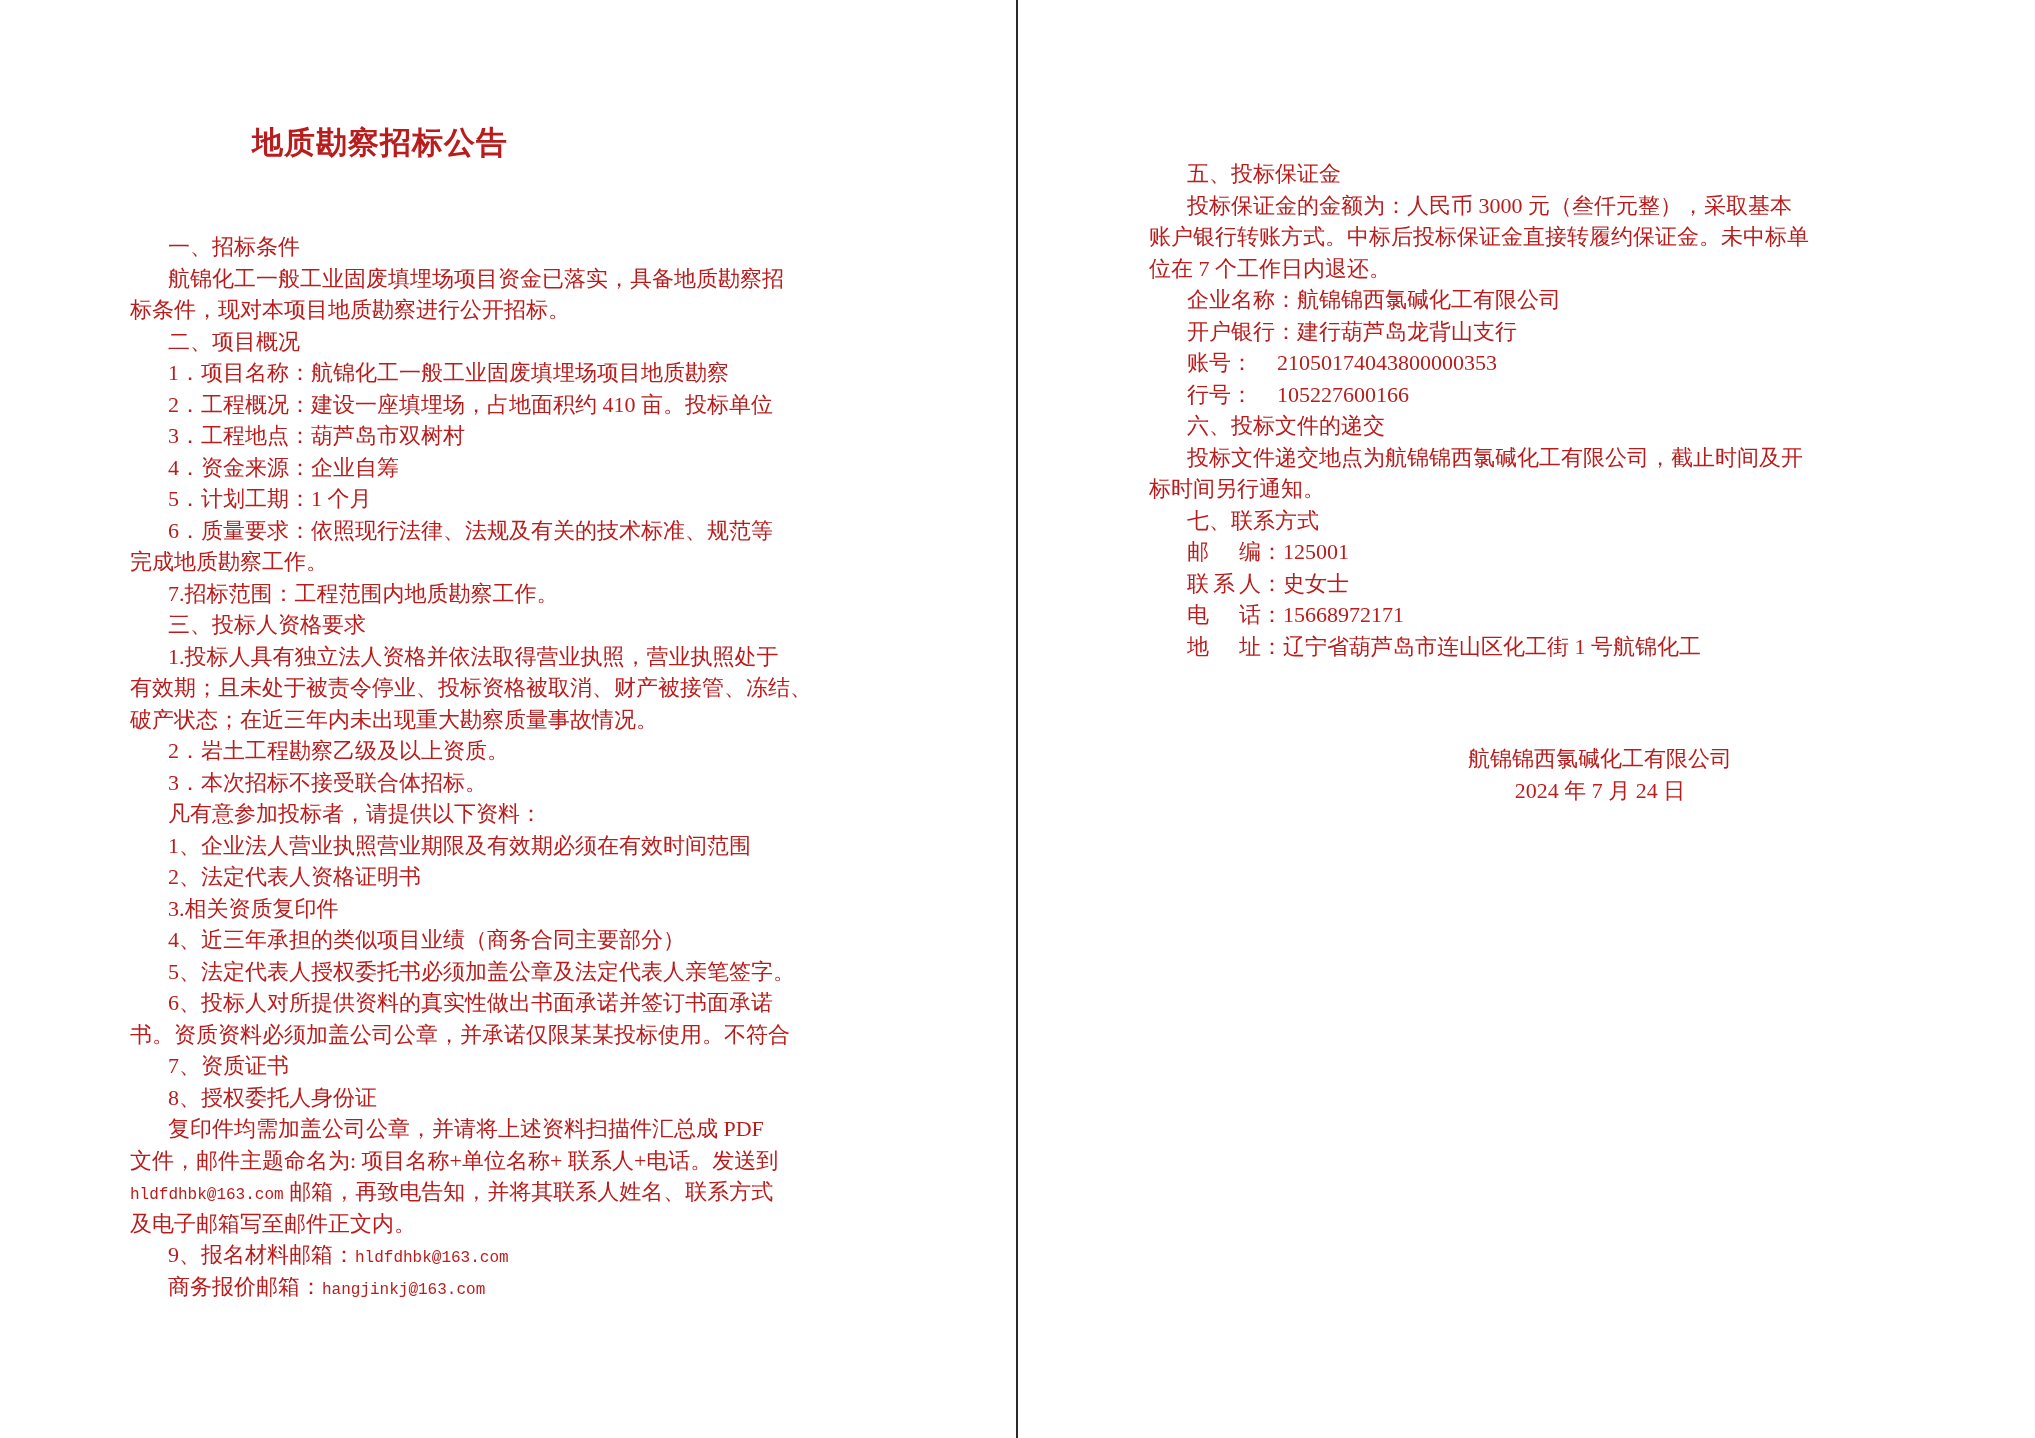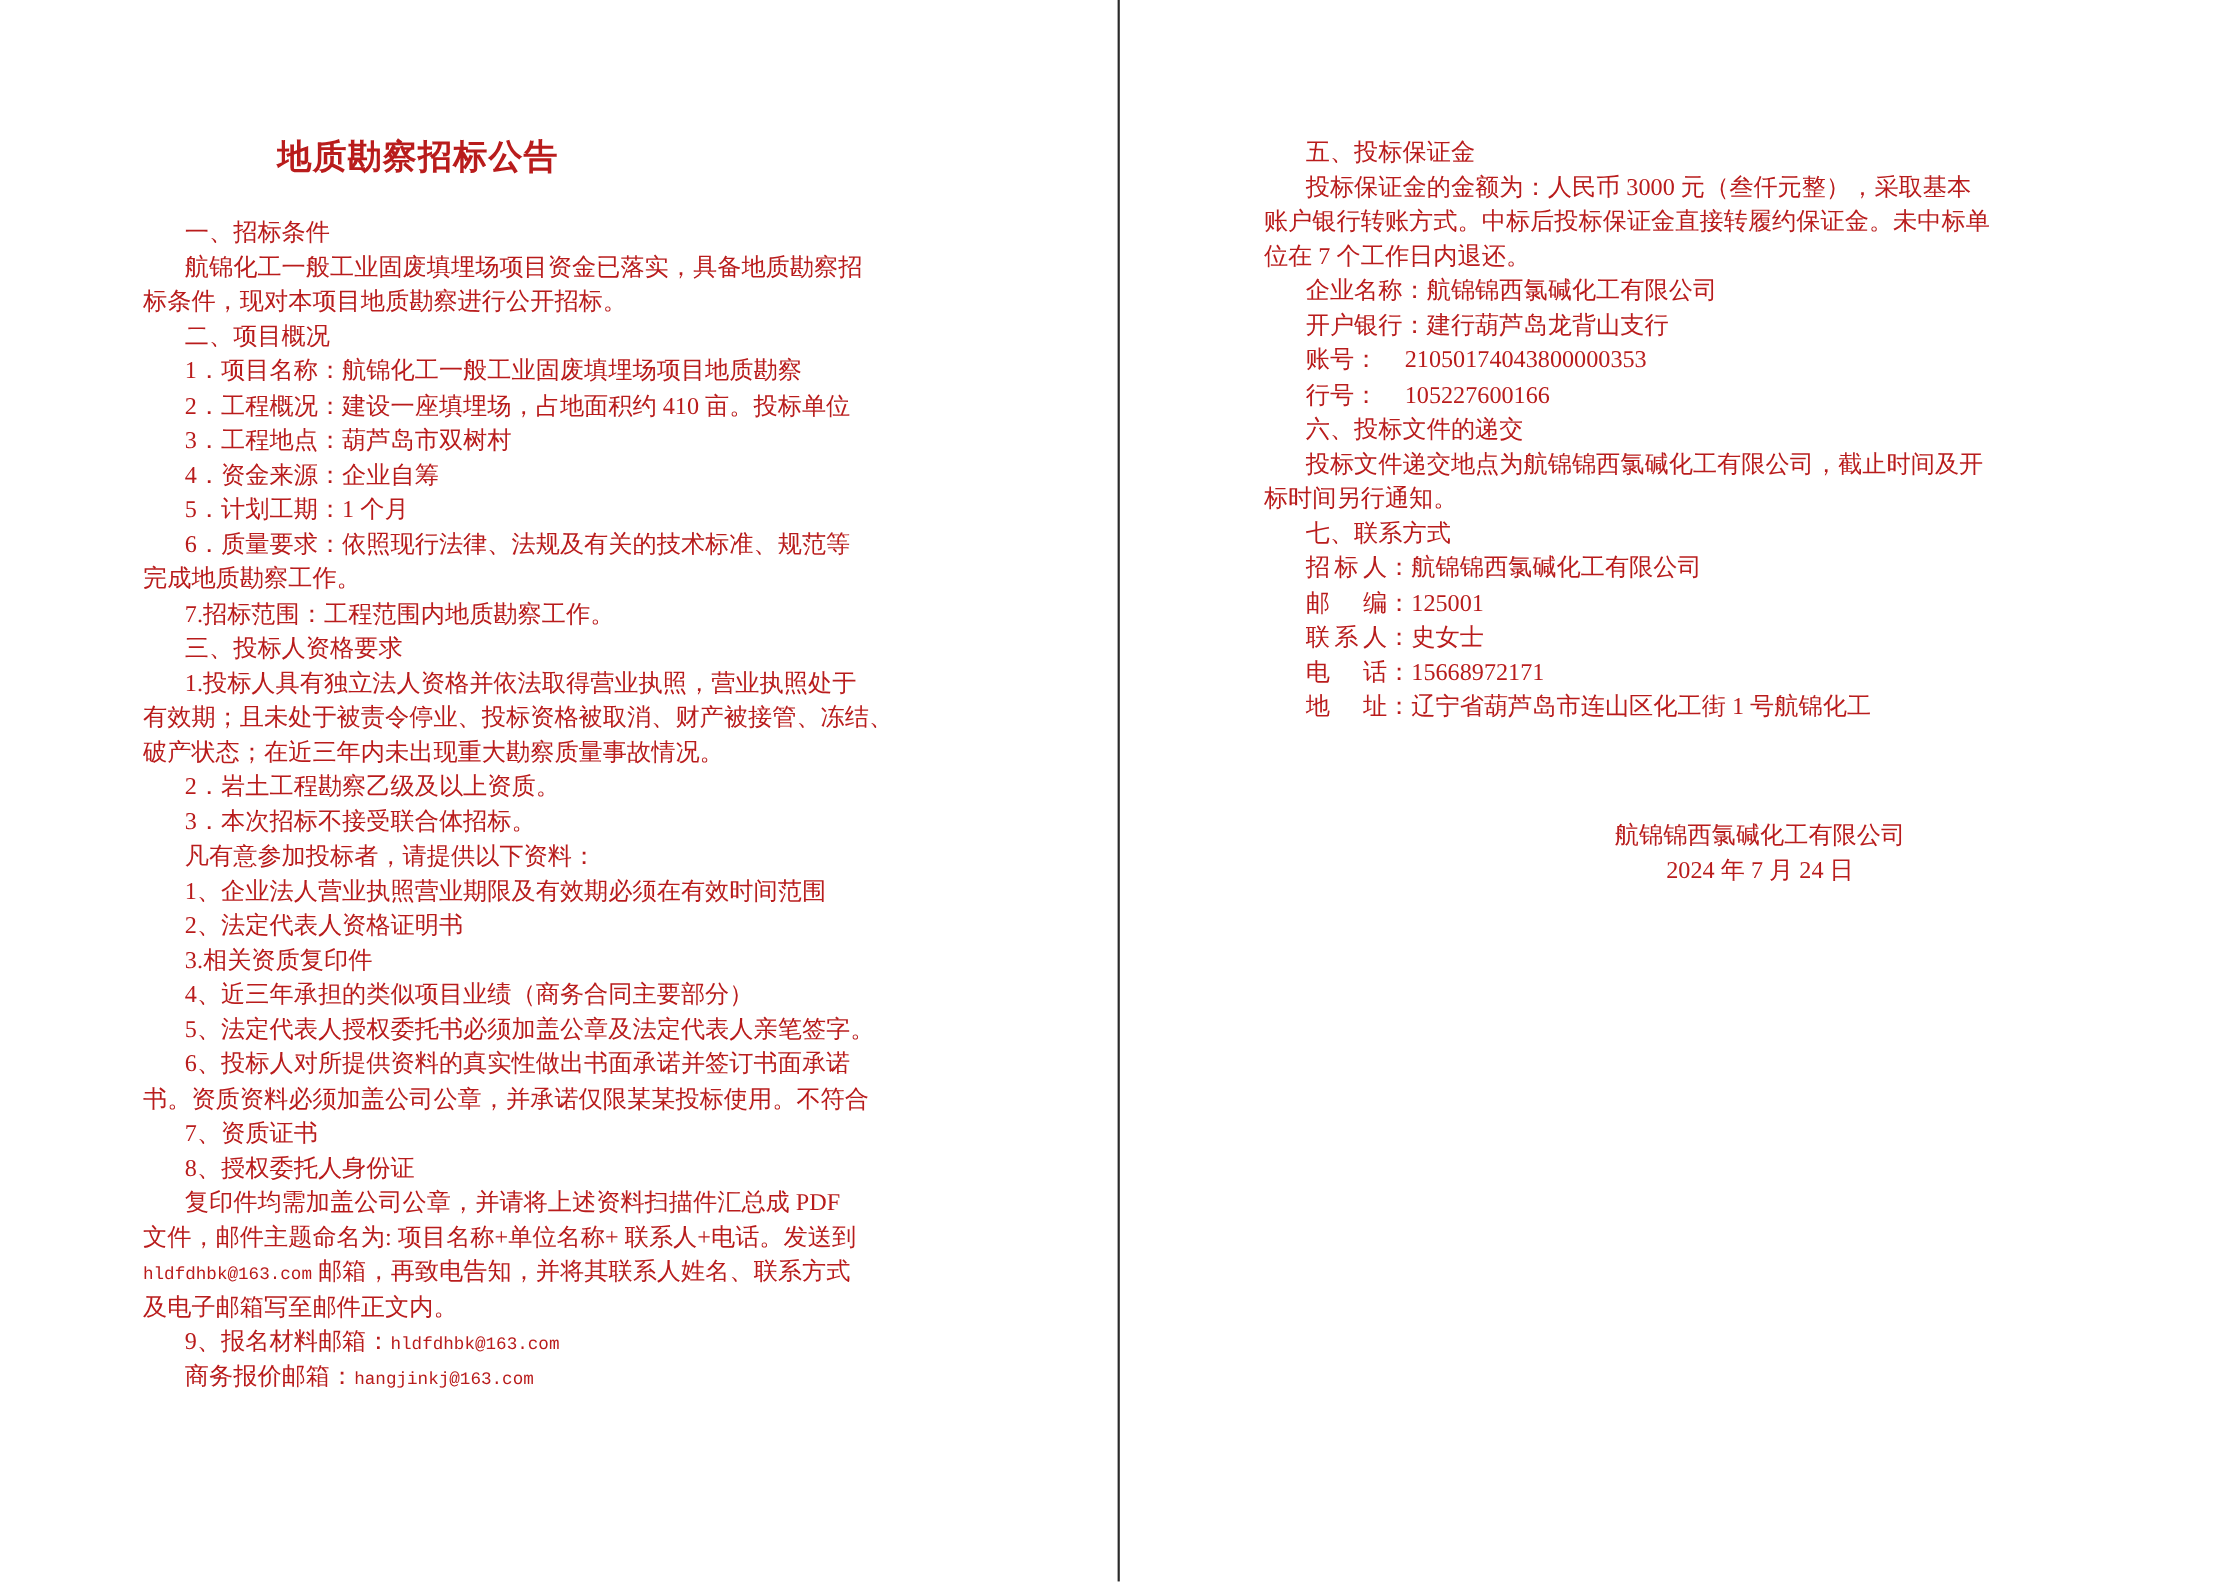--- a/index.html
+++ b/index.html
@@ -32,20 +32,21 @@
     text-align: center;
     font-size: 31px;
     font-weight: bold;
     letter-spacing: 1px;
     white-space: nowrap;
   }
   .body-col {
     position: absolute;
     font-size: 22px;
     line-height: 31.5px;
+    margin-top: 36px;
   }
   .left-col {
     left: 130px;
     top: 195px;
     width: 810px;
   }
   .right-col {
     left: 1149px;
     top: 122px;
     width: 810px;
@@ -135,21 +136,20 @@
       <div class="line">账户银行转账方式。中标后投标保证金直接转履约保证金。未中标单</div>
       <div class="line">位在 7 个工作日内退还。</div>
       <div class="line ind">企业名称：航锦锦西氯碱化工有限公司</div>
       <div class="line ind">开户银行：建行葫芦岛龙背山支行</div>
       <div class="line ind"><span class="bank-label">账号：</span><span>21050174043800000353</span></div>
       <div class="line ind"><span class="bank-label">行号：</span><span>105227600166</span></div>
       <div class="line ind">六、投标文件的递交</div>
       <div class="line ind">投标文件递交地点为航锦锦西氯碱化工有限公司，截止时间及开</div>
       <div class="line">标时间另行通知。</div>
       <div class="line ind">七、联系方式</div>
-      <div class="line ind"><span class="jlabel">招标人</span>：<span>航锦锦西氯碱化工有限公司</span></div>
       <div class="line ind"><span class="jlabel">邮编</span>：<span>125001</span></div>
       <div class="line ind"><span class="jlabel">联系人</span>：<span>史女士</span></div>
       <div class="line ind"><span class="jlabel">电话</span>：<span>15668972171</span></div>
       <div class="line ind"><span class="jlabel">地址</span>：<span>辽宁省葫芦岛市连山区化工街 1 号航锦化工</span></div>
     </div>
 
   <div class="signature">
     <div class="line">航锦锦西氯碱化工有限公司</div>
     <div class="line">2024 年 7 月 24 日</div>
   </div>

